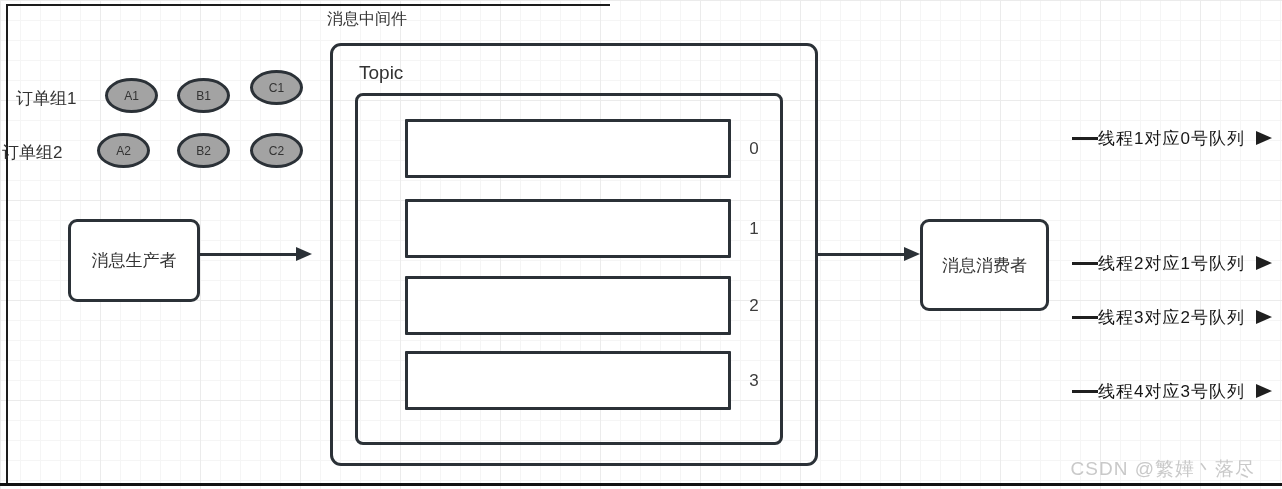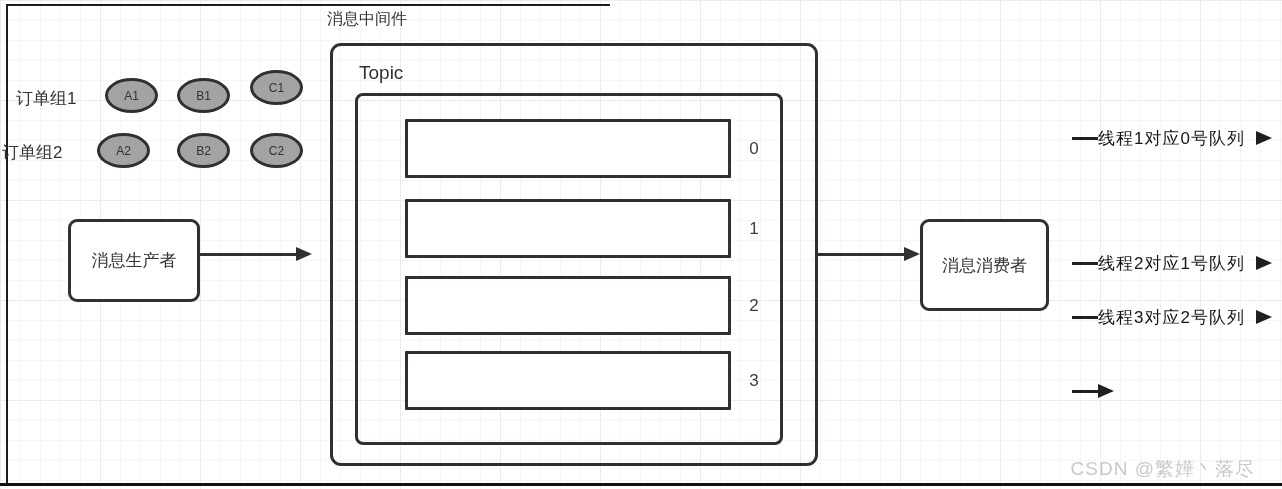--- a/index.html
+++ b/index.html
@@ -108,16 +108,17 @@
   <div class="thread-label">线程2对应1号队列</div>
   <div class="thread-head"></div>
 </div>
 <div class="abs thread-row" style="left:1072px;top:304px;">
   <div class="thread-seg"></div>
   <div class="thread-label">线程3对应2号队列</div>
   <div class="thread-head"></div>
 </div>
 <div class="abs thread-row" style="left:1072px;top:378px;">
   <div class="thread-seg"></div>
+  <div class="thread-label">线程4对应3号队列</div>
   <div class="thread-head"></div>
 </div>
 
 <div class="abs watermark" style="right:27px;top:456px;">CSDN @繁嬅丶落尽</div>
 
 </body></html>

